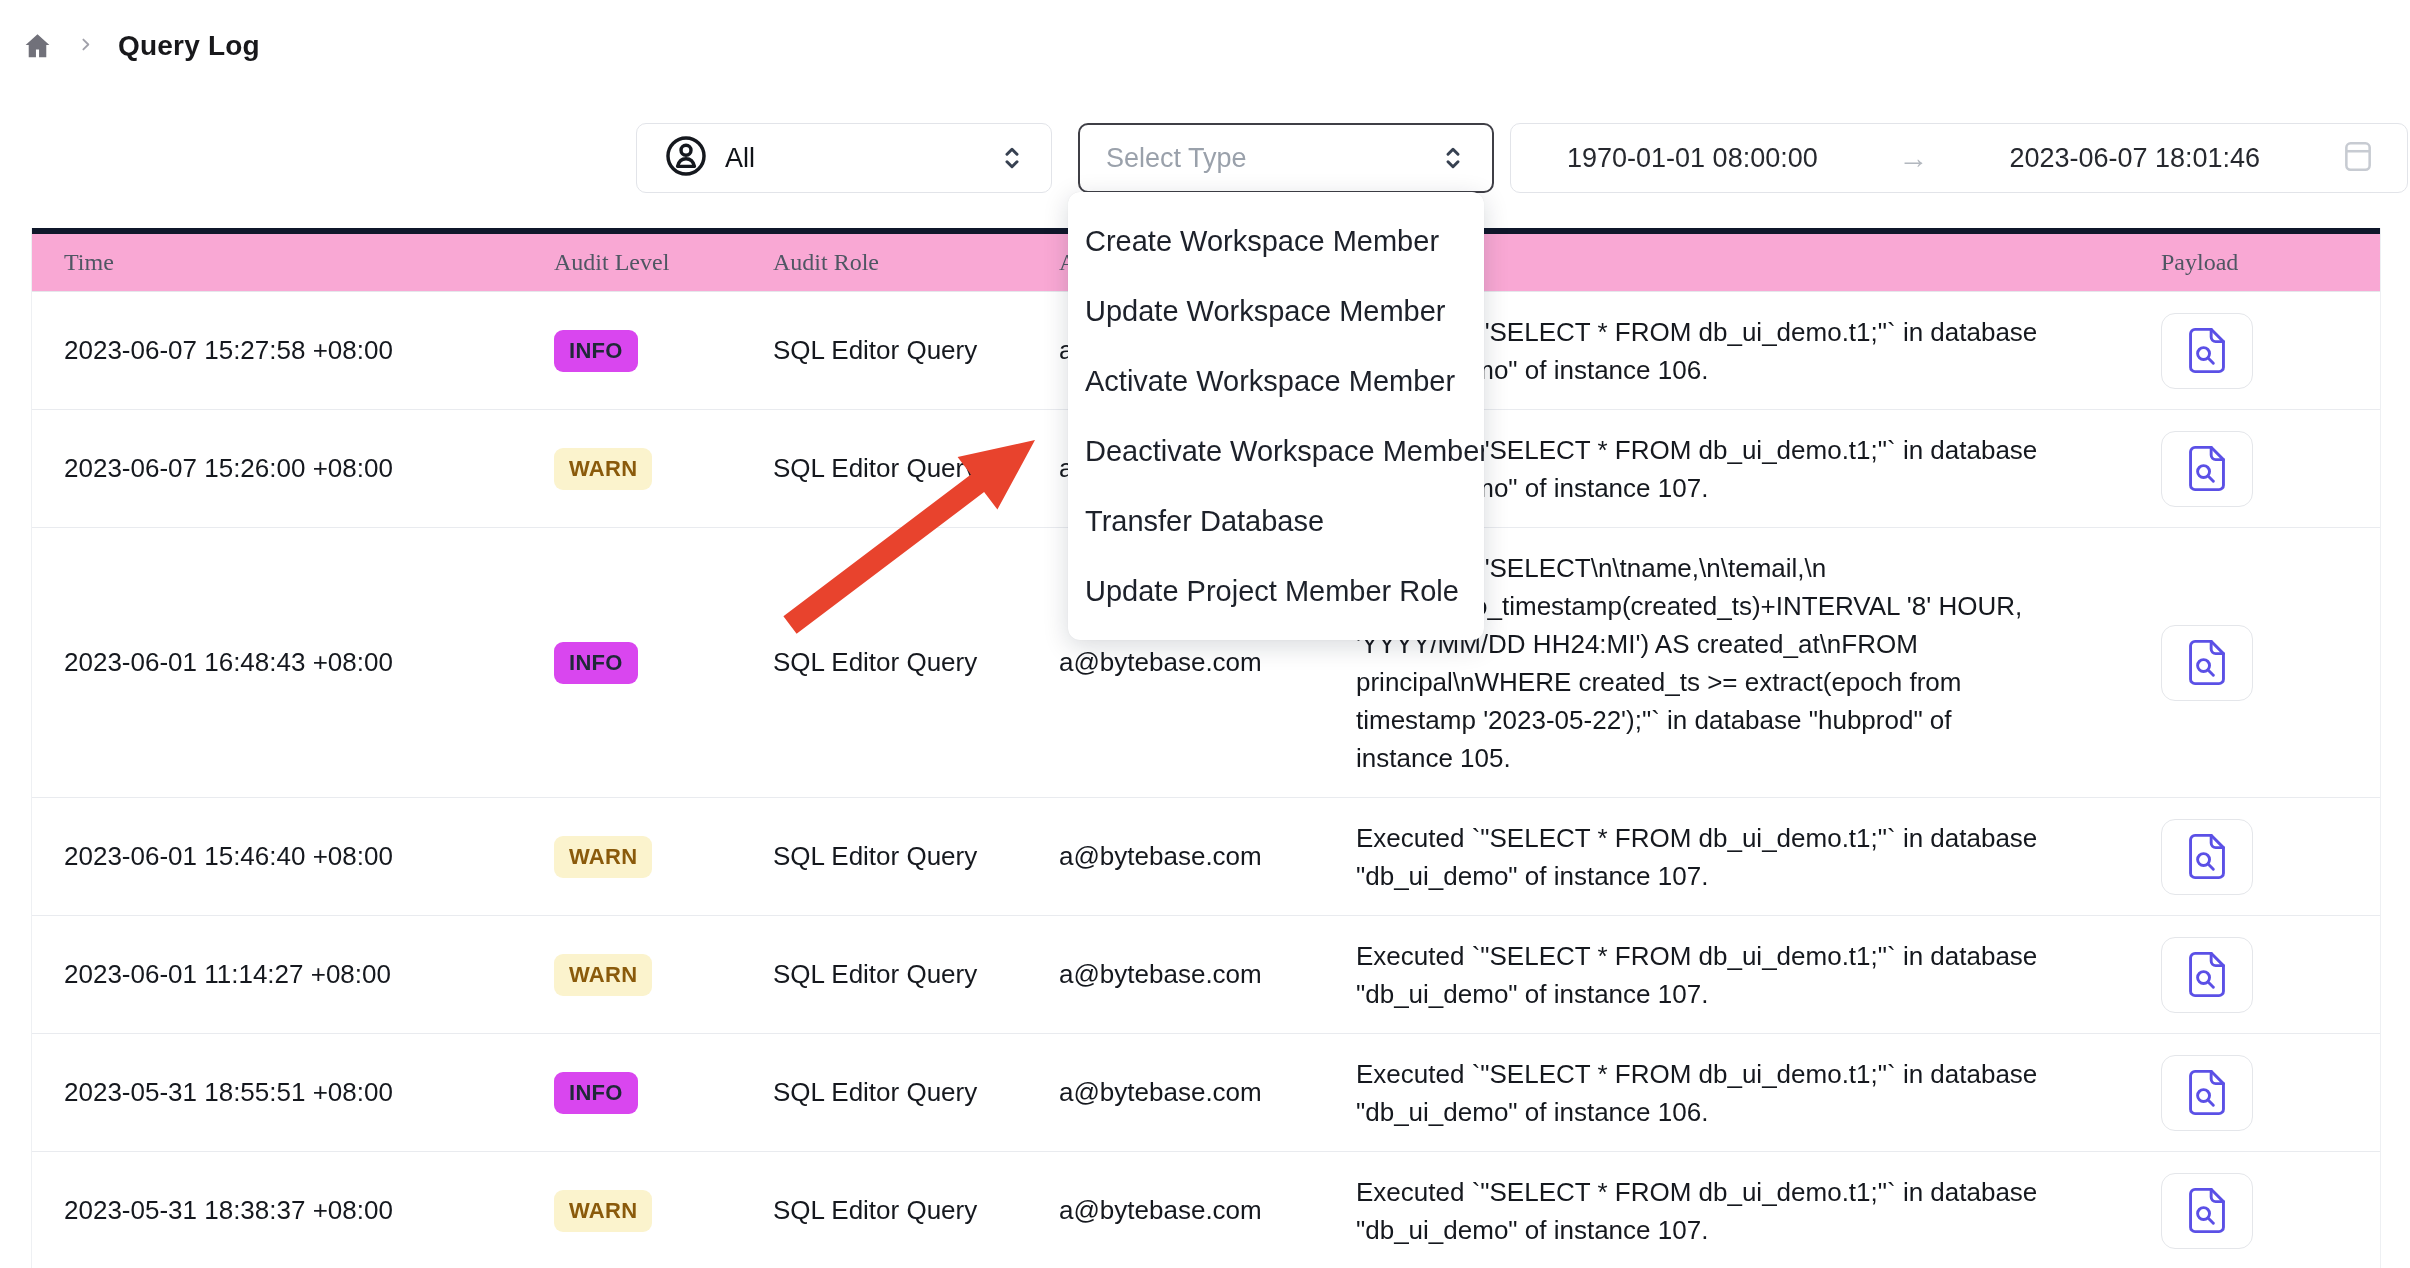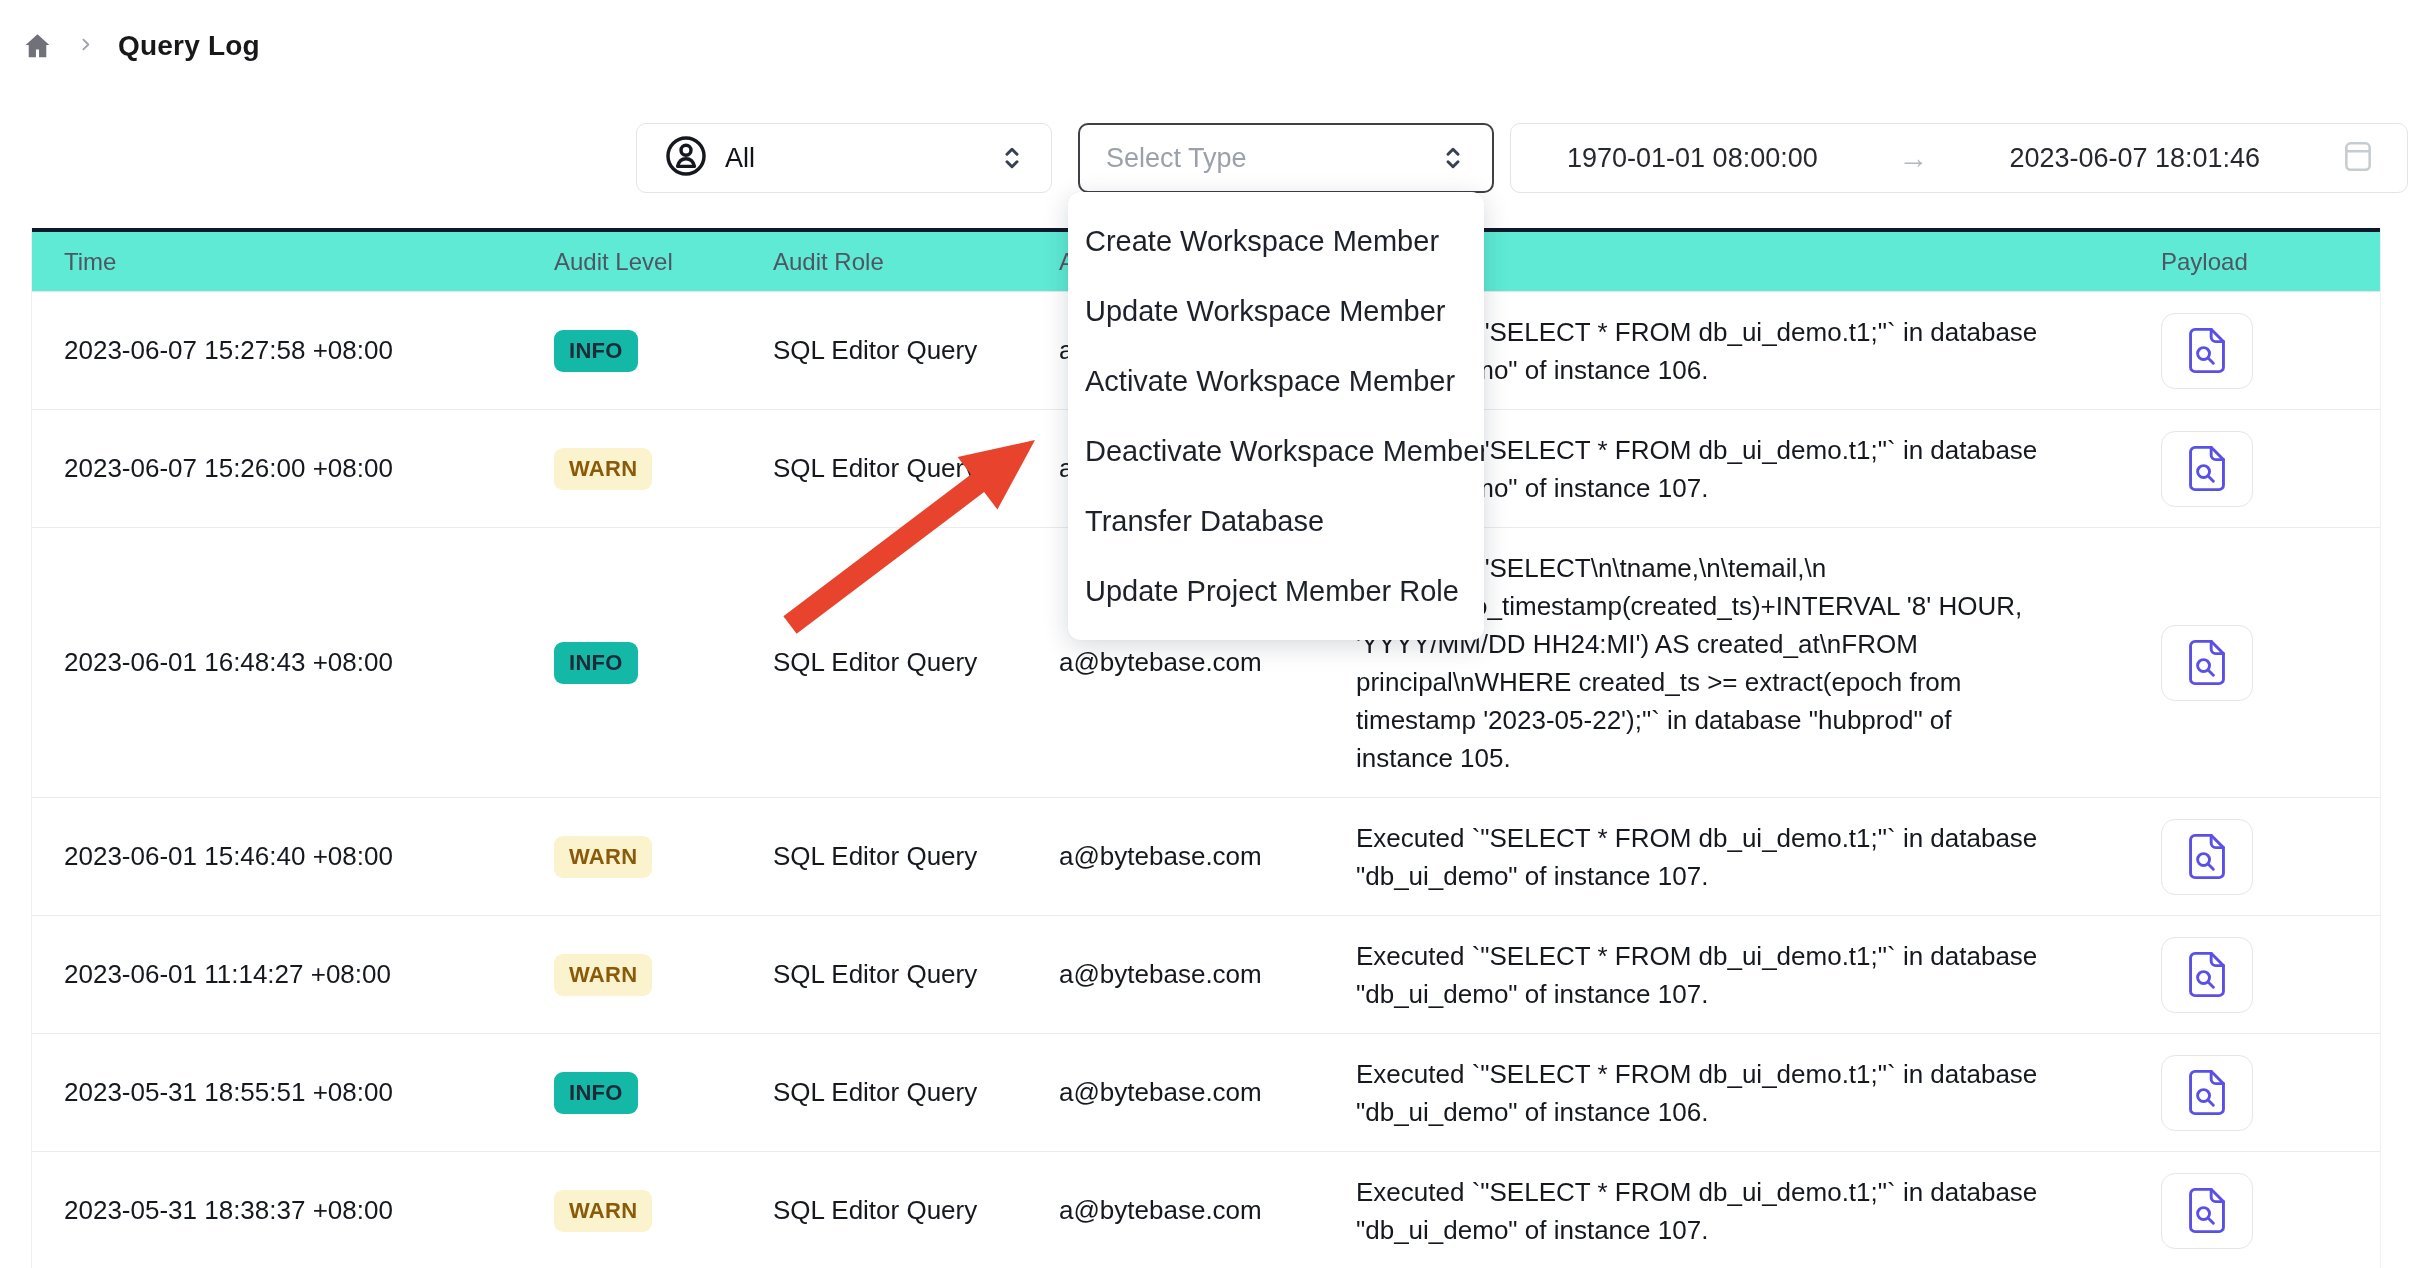--- a/index.html
+++ b/index.html
@@ -29,32 +29,32 @@
     height:70px; width:898px; border:1px solid #e2e4e9; border-radius:10px; background:#fff;
     display:flex; align-items:center; justify-content:space-between; padding:0 32px 0 56px; cursor:pointer;
   }
   .date { font-size:27px; color:#26282e; }
   .range-arrow { font-size:30px; color:#b3b8bf; }
 
   
   .table { position:absolute; top:228px; left:31px; width:2350px; border-left:1px solid #eef0f3; border-right:1px solid #eef0f3; background:#fff; }
   .thead {
     display:grid; grid-template-columns:490px 219px 286px 297px 805px 253px;
-    height:64px; background:#5eead4; border-top:4px solid #0f172a; border-bottom:1px solid #e5e7eb;
+    height:64px; background:#f9a8d4; border-top:6px solid #0f172a; border-bottom:1px solid #e5e7eb;font-family:Liberation Serif, serif;
   }
   .th { display:flex; align-items:center; padding-left:32px; font-size:24px; font-weight:500; color:#4f5663; }
   .trow { display:grid; grid-template-columns:490px 219px 286px 297px 805px 253px; border-bottom:1px solid #e9ebef; background:#fff; }
   .td { display:flex; align-items:center; padding-left:32px; font-size:26px; color:#15181e; }
   .td.comment { flex-direction:column; align-items:flex-start; justify-content:center; padding-right:40px; }
   .comment-line { white-space:pre; line-height:38px; font-size:26px; color:#15181e; }
   .badge {
     height:42px; padding:0 15px; border-radius:9px; display:inline-flex; align-items:center;
     font-size:22px; font-weight:700; letter-spacing:.3px;
   }
-  .badge-info { background:#14b8a6; color:#1f2937; }
+  .badge-info { background:#d946ef; color:#1f2937; }
   .badge-warn { background:#fbf3cd; color:#8a5a0b; }
   .payload-btn {
     width:92px; height:76px; border:1px solid #e4e6ea; border-radius:14px; background:#fff;
     display:flex; align-items:center; justify-content:center; cursor:pointer; padding:0;
   }
 
   
   .dropdown {
     position:absolute; left:1068px; top:192px; width:416px; height:448px; z-index:20;
     background:#fff; border-radius:12px; padding:14px 0; overflow:hidden;

